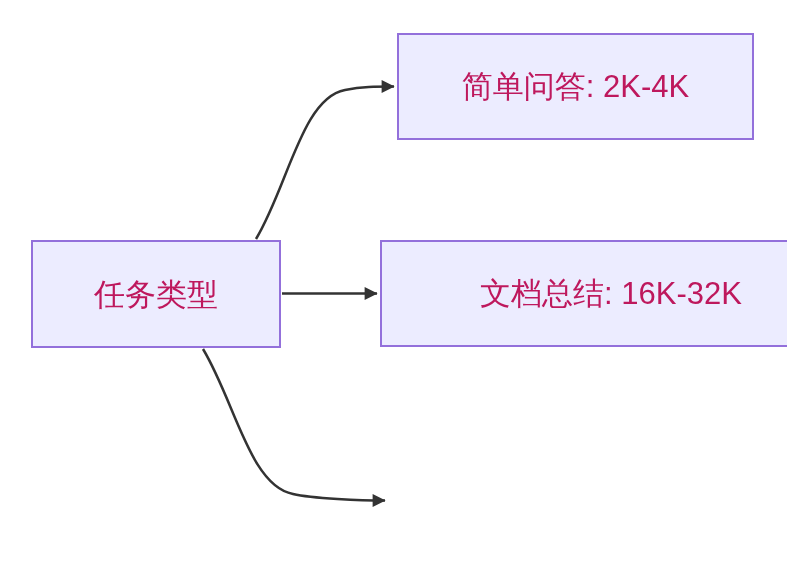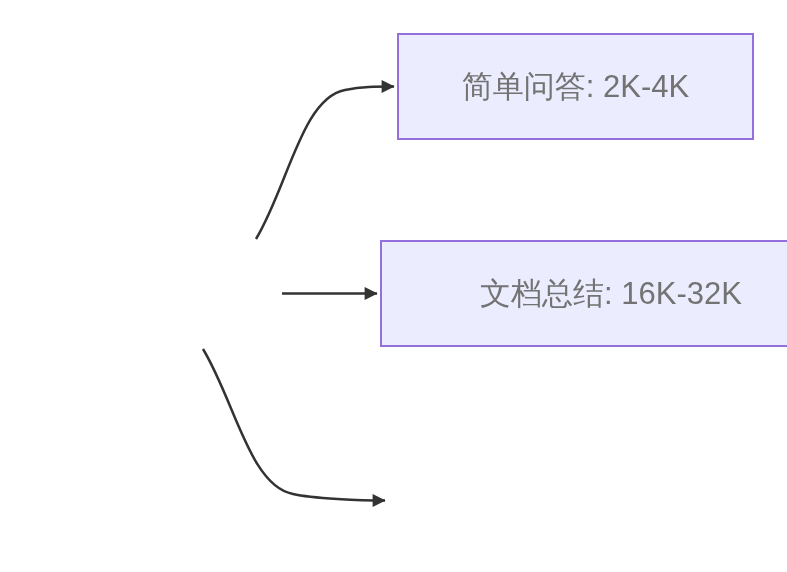--- a/index.html
+++ b/index.html
@@ -25,21 +25,21 @@
   .edge {
     fill: none;
     stroke: #333333;
     stroke-width: 2.5;
   }
   .node {
     position: absolute;
     box-sizing: border-box;
     background: #ececff;
     border: 2.5px solid #9370db;
-    color: #737373;
+    color: #be185d;
     font-size: 31px;
     line-height: 1;
     display: flex;
     align-items: center;
     justify-content: center;
     text-align: center;
     white-space: nowrap;
   }
   .node-root   { left: 31px;  top: 240px; width: 250px; height: 108px; }
   .node-qa     { left: 397px; top: 33px;  width: 357px; height: 107px; }
@@ -55,19 +55,20 @@
     <defs>
       <marker id="arrowhead" viewBox="0 0 10 10" markerUnits="userSpaceOnUse" markerWidth="15" markerHeight="13" refX="9.5" refY="5" orient="auto">
         <path d="M 0 0 L 10 5 L 0 10 z" fill="#333333"></path>
       </marker>
     </defs>
     <path class="edge" d="M 256 239 C 288 186, 302 98, 345 90 C 362 86.5, 375 86.5, 394 86.5" marker-end="url(#arrowhead)"></path>
     <path class="edge" d="M 282 293.5 L 377 293.5" marker-end="url(#arrowhead)"></path>
     <path class="edge" d="M 203 349 C 235 402, 250 486, 293 494 C 312 498.5, 362 500.5, 385 500.5" marker-end="url(#arrowhead)"></path>
   </svg>
 
+  <div class="node node-root">任务类型</div>
 
   <div class="node node-qa">简单问答: 2K-4K</div>
 
   <div class="node node-doc">文档总结: 16K-32K</div>
 
 
 </div>
 
 </body></html>

